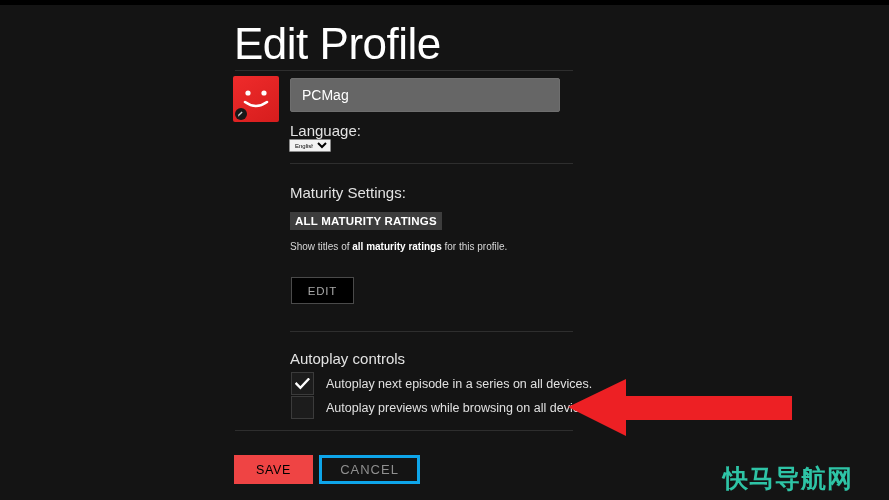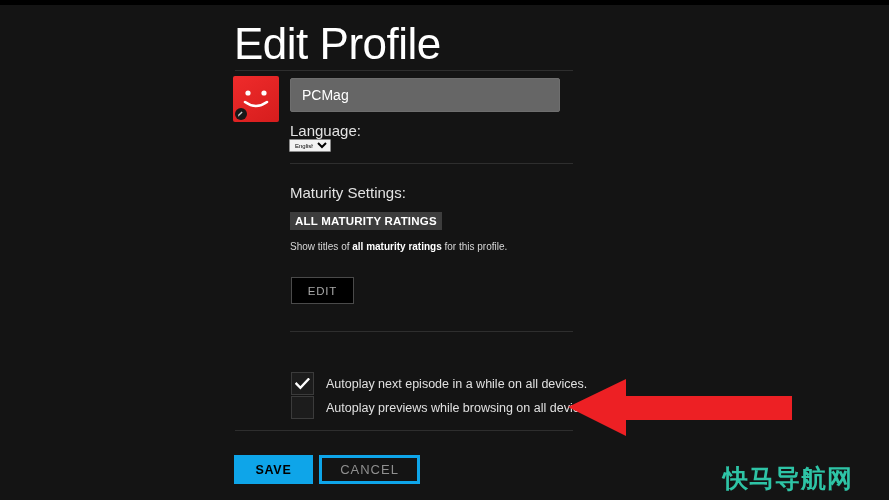--- a/index.html
+++ b/index.html
@@ -219,26 +219,26 @@
     white-space: nowrap;
   }
 
   
   #save-button {
     position: absolute;
     left: 234px;
     top: 455px;
     width: 79px;
     height: 29px;
-    background: #0ea5e9;
+    background: #ef4444;
     border: none;
     color: #000000;
     font-family: "Liberation Sans", sans-serif;
     font-size: 12.5px;
-    font-weight: bold;
+    font-weight: normal;
     letter-spacing: 0.7px;
     cursor: pointer;
   }
   #cancel-button {
     position: absolute;
     left: 319px;
     top: 455px;
     width: 101px;
     height: 29px;
     background: transparent;
@@ -309,28 +309,29 @@
   <div class="divider" id="divider-lang"></div>
 
   <div id="maturity-label">Maturity Settings:</div>
   <div id="maturity-badge">ALL MATURITY RATINGS</div>
   <div id="maturity-desc"><span>Show titles of </span><b>all maturity ratings</b><span> for this profile.</span></div>
 
   <button id="maturity-edit-button">EDIT</button>
 
   <div class="divider" id="divider-autoplay"></div>
 
+  <div id="autoplay-heading">Autoplay controls</div>
 
   <div class="autoplay-row" id="autoplay-row-next">
     <div class="checkbox">
       <svg width="15" height="12" viewBox="0 0 15 12" aria-hidden="true">
         <path d="M1.5 5.8 L5.4 9.8 L13.4 1.3" stroke="#ffffff" stroke-width="2.4" fill="none" stroke-linecap="square"></path>
       </svg>
     </div>
-    <span class="autoplay-label">Autoplay next episode in a while on all devices.</span>
+    <span class="autoplay-label">Autoplay next episode in a series on all devices.</span>
   </div>
 
   <div class="autoplay-row" id="autoplay-row-preview">
     <div class="checkbox unchecked">
       <svg width="15" height="12" viewBox="0 0 15 12" aria-hidden="true">
         <path d="M1.5 5.8 L5.4 9.8 L13.4 1.3" stroke="#ffffff" stroke-width="2.4" fill="none" stroke-linecap="square"></path>
       </svg>
     </div>
     <span class="autoplay-label">Autoplay previews while browsing on all devices.</span>
   </div>

